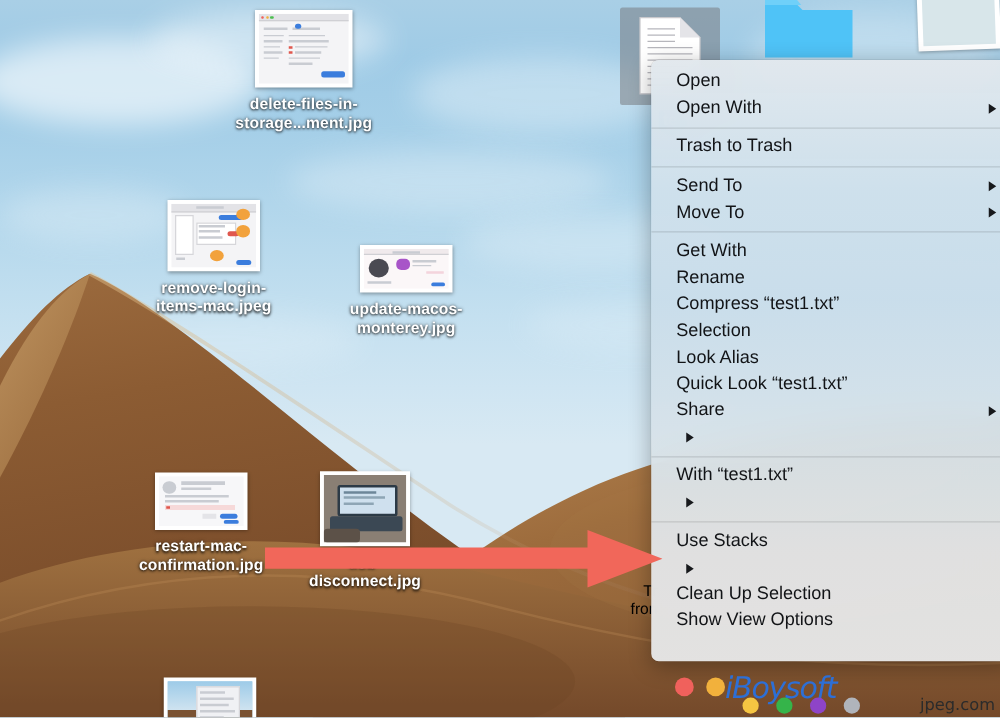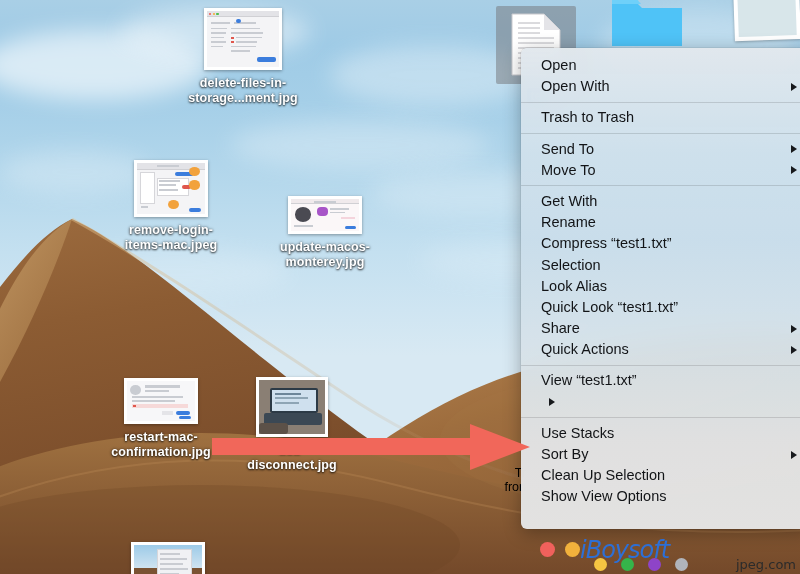--- a/index.html
+++ b/index.html
@@ -434,40 +434,38 @@
       <span class="txt">Look Alias</span>
     </div>
     <div class="mi">
       <span class="txt">Quick Look “test1.txt”</span>
     </div>
     <div class="mi">
       <span class="txt">Share</span>
       <span class="arrow"></span>
     </div>
     <div class="mi">
-      <span class="txt">Quick Actions</span>
       <span class="arrow"></span>
     </div>
 
     <div class="sep"></div>
 
     <div class="mi">
-      <span class="txt">View “test1.txt”</span>
+      <span class="txt">With “test1.txt”</span>
     </div>
     <div class="mi">
       <span class="arrow"></span>
     </div>
 
     <div class="sep"></div>
 
     <div class="mi">
       <span class="txt">Use Stacks</span>
     </div>
     <div class="mi">
-      <span class="txt">Sort By</span>
       <span class="arrow"></span>
     </div>
     <div class="mi">
       <span class="txt">Clean Up Selection</span>
     </div>
     <div class="mi">
       <span class="txt">Show View Options</span>
     </div>
   </div>
 

